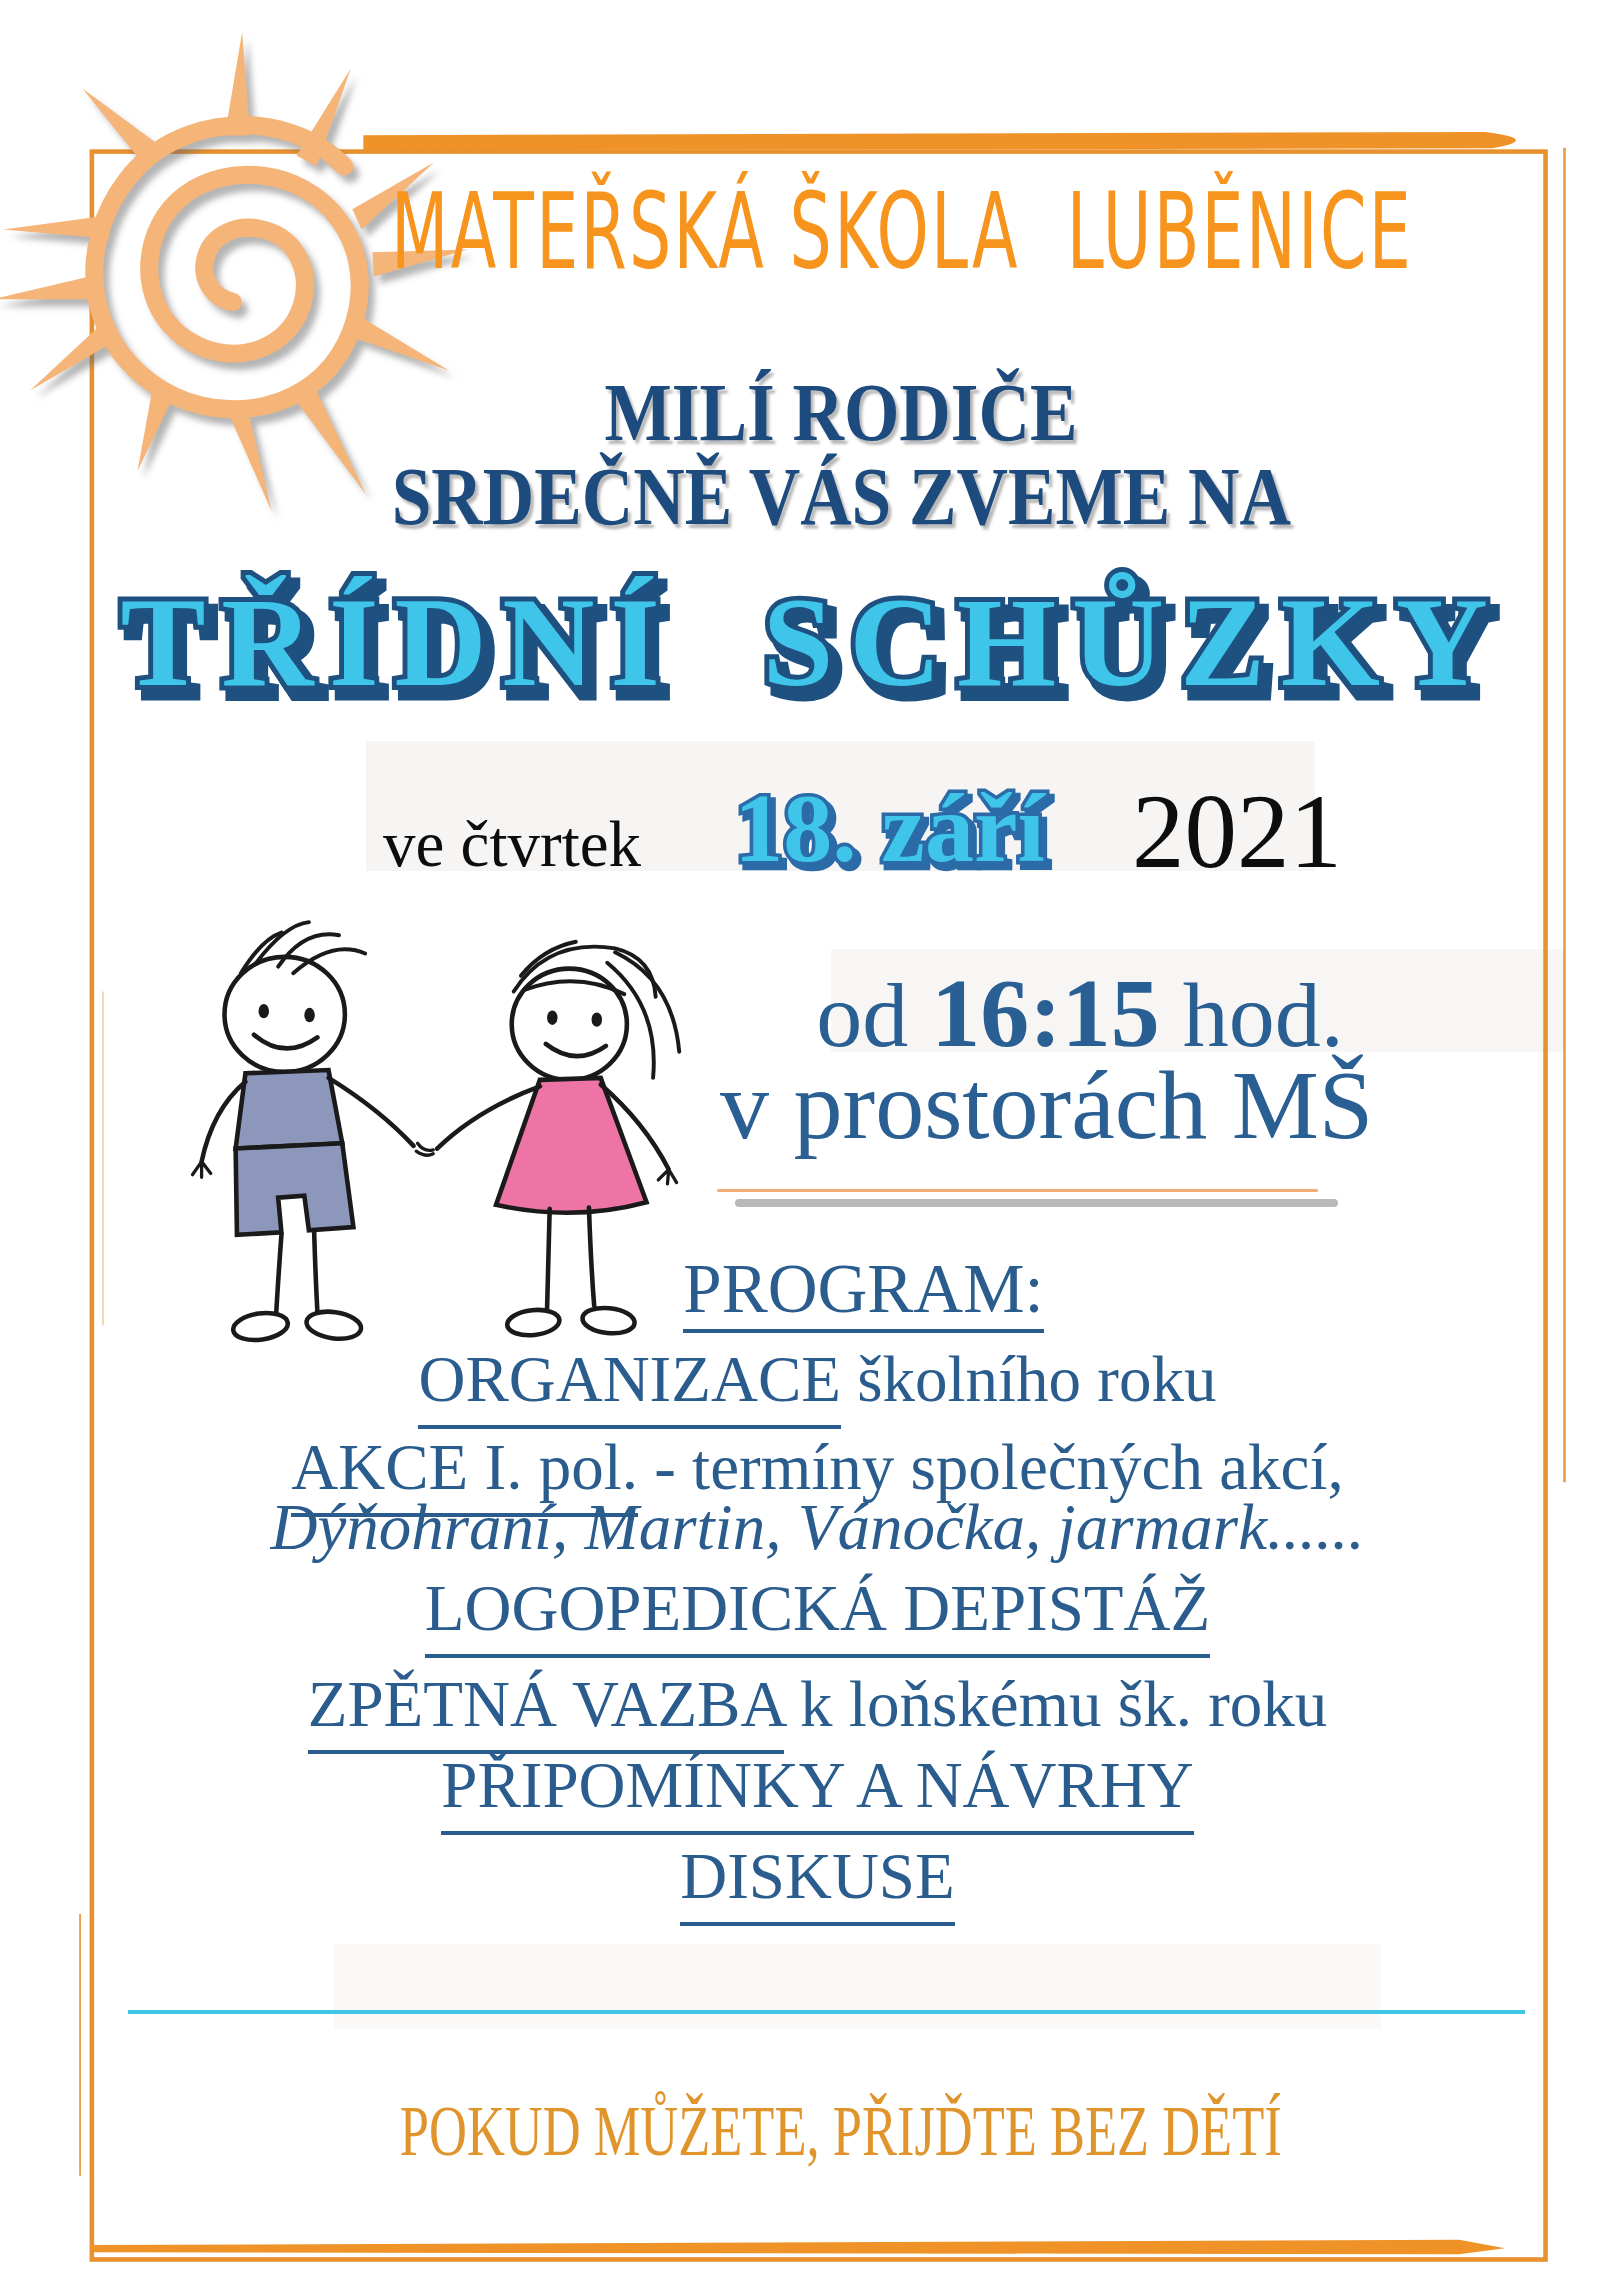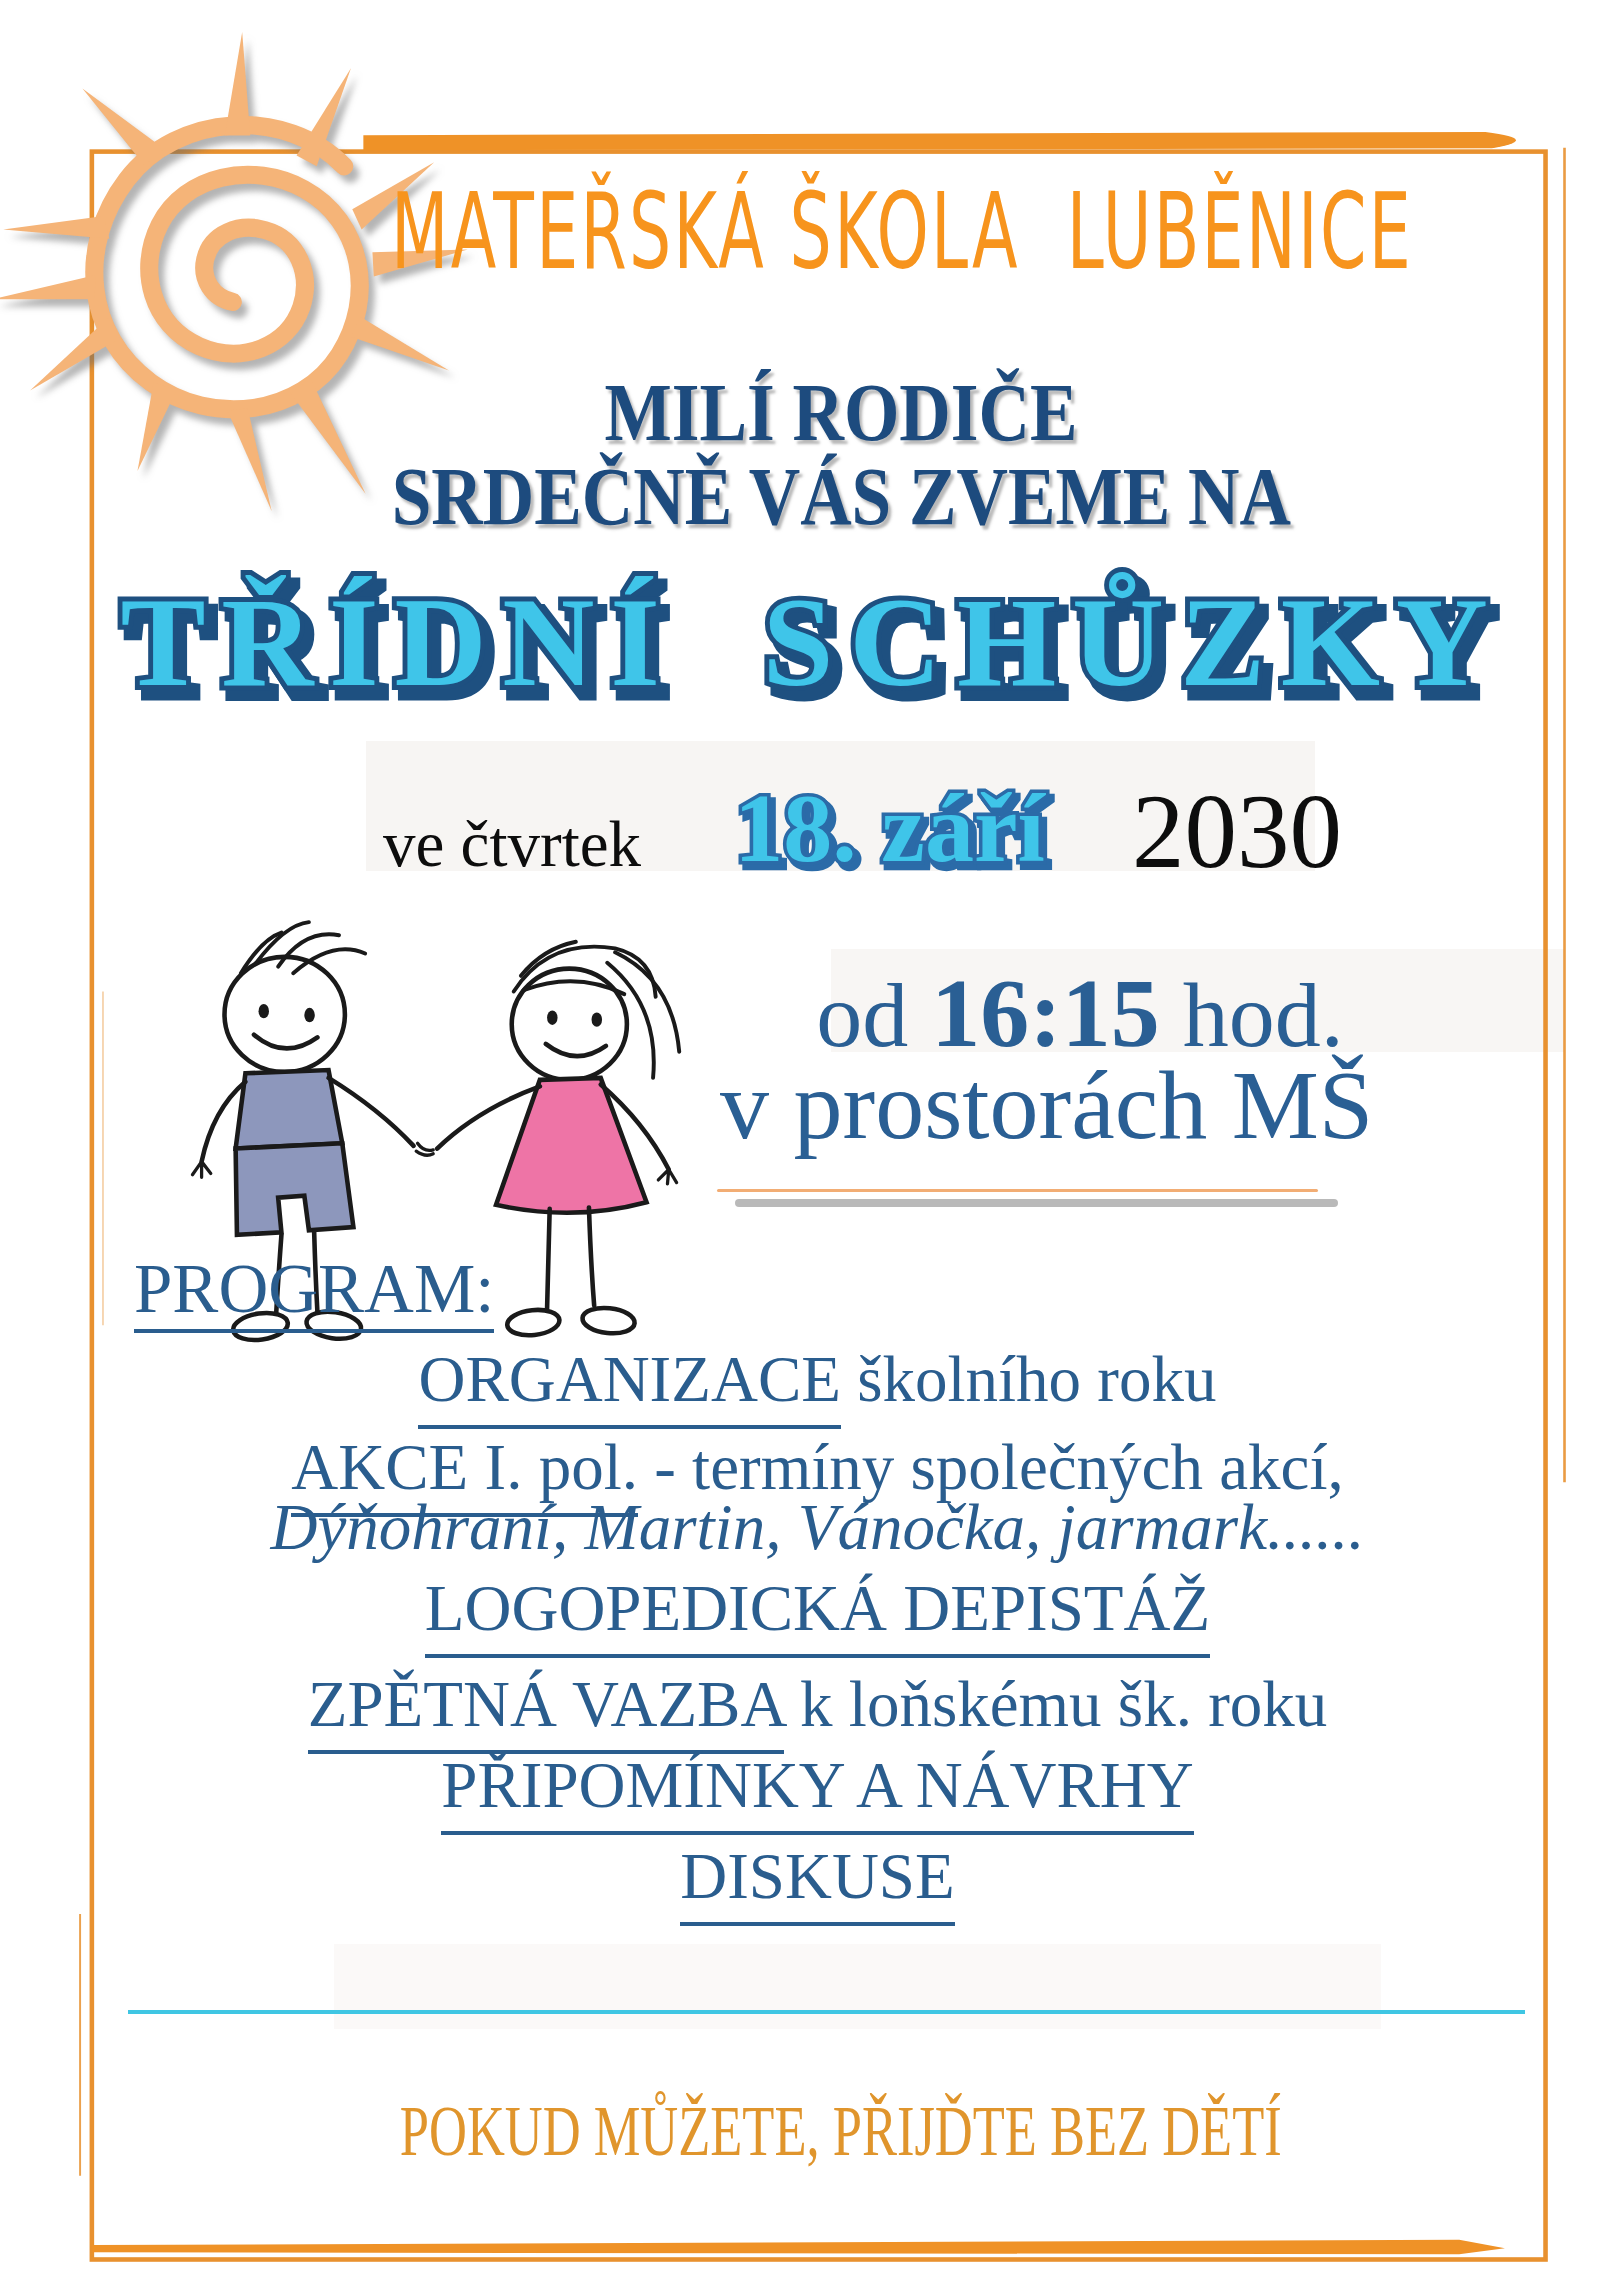--- a/index.html
+++ b/index.html
@@ -19,21 +19,21 @@
   .date-year{left:1132px;top:728px;font-size:105px;color:#0d0d0d;white-space:nowrap;}
   .time-line{left:753px;top:914px;width:654px;text-align:center;color:#2a5f94;
       font-size:92px;white-space:nowrap;}
   .time-line b{font-size:98px;}
   .place-line{left:720px;top:1006px;width:654px;text-align:left;color:#2a5f94;
       font-size:98px;white-space:nowrap;}
   .divider-orange{left:717px;top:1146px;width:601px;height:3.3px;background:#f2ad74;border-radius:2px;}
   .divider-gray{left:735px;top:1156px;width:603px;height:7.9px;background:#b9b9b9;border-radius:4.6px;}
   .prog{left:88px;width:1459px;text-align:center;color:#2a5d8e;font-size:65px;white-space:nowrap;}
   .prog .u{border-bottom:4.6px solid currentColor;padding-bottom:10px;}
-  .prog-heading{left:134px;width:1459px;text-align:left;color:#2a5d8e;font-size:69px;white-space:nowrap;}
+  .prog-heading{left:134px;width:1459px;text-align:center;color:#2a5d8e;font-size:69px;white-space:nowrap;}
   .prog-heading .u{border-bottom:4.6px solid currentColor;padding-bottom:2px;}
   .prog-note{font-style:italic;}
   .cyan-line{left:128px;top:1967px;width:1397px;height:3.9px;background:#3fc6e3;}
   .footer1{left:82px;top:2047px;width:1518px;text-align:center;color:#e0952c;font-size:64px;white-space:nowrap;}
   .footer1 .stretch{display:inline-block;transform:scale(0.82,1.12);transform-origin:center top;}
   .footer2{left:82px;top:2119px;width:1518px;text-align:center;color:#2a5f94;font-size:64px;white-space:nowrap;}
   .footer2 .stretch{display:inline-block;transform:scale(0.80,1.10);transform-origin:center top;}
   svg text{font-family:"Liberation Serif",serif;}
 </style>
 </head>
@@ -87,21 +87,21 @@
   <svg class="abs" style="left:92px;top:514px" width="1440" height="177" viewBox="0 0 2200 270">
     <text x="1112" y="209" text-anchor="middle" font-size="195" font-weight="bold" letter-spacing="24" word-spacing="60" fill="#1e5080" stroke="#1e5080" stroke-width="20">TŘÍDNÍ SCHŮZKY</text>
     <text x="1100" y="195" text-anchor="middle" font-size="195" font-weight="bold" letter-spacing="24" word-spacing="60" paint-order="stroke" stroke="#1e5080" stroke-width="15" fill="#3fc5e9">TŘÍDNÍ SCHŮZKY</text>
   </svg>
 
   <div class="abs date-prefix">ve čtvrtek</div>
   <svg class="abs" style="left:654px;top:703px" width="471" height="151" viewBox="0 0 720 230">
     <text x="367" y="183" text-anchor="middle" font-size="150" font-weight="bold" font-family="DejaVu Sans, sans-serif" fill="#2b6ba8" stroke="#2b6ba8" stroke-width="13">18. září</text>
     <text x="360" y="175" text-anchor="middle" font-size="150" font-weight="bold" font-family="DejaVu Sans, sans-serif" paint-order="stroke" stroke="#2b6ba8" stroke-width="11" fill="#3fc5e9">18. září</text>
   </svg>
-  <div class="abs date-year">2030</div>
+  <div class="abs date-year">2021</div>
 
   <svg class="abs" style="left:157px;top:870px" width="576" height="458" viewBox="0 0 880 700" fill="none" stroke="#1a1a1a" stroke-width="7" stroke-linecap="round">
 
     <g>
       <ellipse cx="195" cy="155" rx="92" ry="88" fill="#ffffff"></ellipse>
       <path d="M150,78 Q195,18 232,14" stroke-width="6"></path>
       <path d="M185,82 Q225,24 278,34" stroke-width="6"></path>
       <path d="M208,92 Q268,40 318,62" stroke-width="6"></path>
       <path d="M128,92 Q160,40 190,30" stroke-width="6"></path>
       <ellipse cx="163" cy="150" rx="8" ry="11" fill="#1a1a1a" stroke="none"></ellipse>

